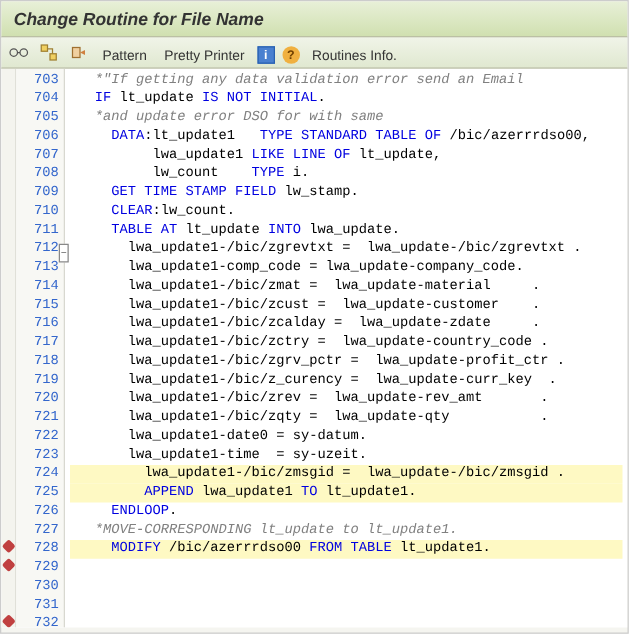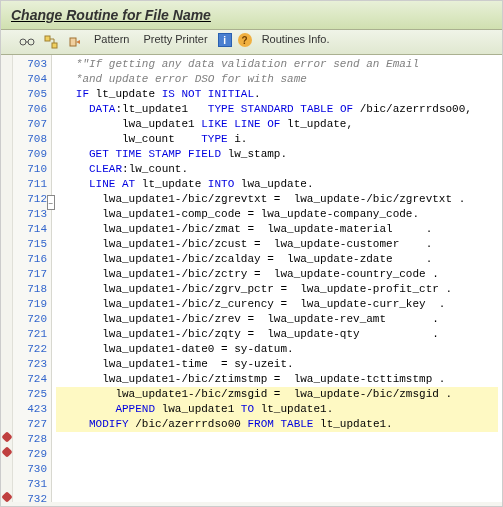--- a/index.html
+++ b/index.html
@@ -9,34 +9,33 @@
     background: #f5f5f0;
     width: 503px;
     height: 507px;
     overflow: hidden;
     border: 1px solid #ccc;
   }
   .header {
     background: linear-gradient(#e8f0d8, #d0e0b0);
     padding: 6px 10px;
     border-bottom: 1px solid #aab090;
-    text-decoration: underline;
   }
   .title {
     font-weight: bold;
     font-style: italic;
     font-size: 14px;
     color: #333;
   }
   .toolbar {
     background: linear-gradient(#f0f4e8, #e0e8d0);
-    padding: 3px 17px;
+    padding: 3px 5px;
     border-bottom: 1px solid #aab090;
     display: flex;
-    align-items: flex-start;
+    align-items: flex-end;
     gap: 6px;
     font-size: 11px;
   }
   .tb-icon {
     width: 18px;
     height: 18px;
     display: inline-flex;
     align-items: center;
     justify-content: center;
     cursor: pointer;
@@ -225,48 +224,49 @@
       <div>716</div>
       <div>717</div>
       <div>718</div>
       <div>719</div>
       <div>720</div>
       <div>721</div>
       <div>722</div>
       <div>723</div>
       <div>724</div>
       <div>725</div>
-      <div>423</div>
+      <div>726</div>
       <div>727</div>
       <div>728</div>
       <div>729</div>
       <div>730</div>
       <div>731</div>
       <div>732</div>
     </div>
   <div class="code" id="code">
       <div class="line">   <span class="cm">*"If getting any data validation error send an Email</span></div>
+      <div class="line">   <span class="kw">IF</span> lt_update <span class="kw">IS NOT INITIAL</span><span class="op">.</span></div>
       <div class="line">   <span class="cm">*and update error DSO for with same</span></div>
-      <div class="line">   <span class="kw">IF</span> lt_update <span class="kw">IS NOT INITIAL</span><span class="op">.</span></div>
       <div class="line">     <span class="kw">DATA</span><span class="op">:</span>lt_update1   <span class="kw">TYPE STANDARD TABLE OF</span> /bic/azerrrdso00,</div>
       <div class="line">          lwa_update1 <span class="kw">LIKE LINE OF</span> lt_update,</div>
       <div class="line">          lw_count    <span class="kw">TYPE</span> i.</div>
       <div class="line">     <span class="kw">GET TIME STAMP FIELD</span> lw_stamp.</div>
       <div class="line">     <span class="kw">CLEAR</span><span class="op">:</span>lw_count.</div>
-      <div class="line">     <span class="kw">LINE AT</span> lt_update <span class="kw">INTO</span> lwa_update.</div>
+      <div class="line">     <span class="kw">TABLE AT</span> lt_update <span class="kw">INTO</span> lwa_update.</div>
       <div class="line">       lwa_update1-/bic/zgrevtxt =  lwa_update-/bic/zgrevtxt .</div>
       <div class="line">       lwa_update1-comp_code = lwa_update-company_code.</div>
       <div class="line">       lwa_update1-/bic/zmat =  lwa_update-material     .</div>
       <div class="line">       lwa_update1-/bic/zcust =  lwa_update-customer    .</div>
       <div class="line">       lwa_update1-/bic/zcalday =  lwa_update-zdate     .</div>
       <div class="line">       lwa_update1-/bic/zctry =  lwa_update-country_code .</div>
       <div class="line">       lwa_update1-/bic/zgrv_pctr =  lwa_update-profit_ctr .</div>
       <div class="line">       lwa_update1-/bic/z_curency =  lwa_update-curr_key  .</div>
       <div class="line">       lwa_update1-/bic/zrev =  lwa_update-rev_amt       .</div>
       <div class="line">       lwa_update1-/bic/zqty =  lwa_update-qty           .</div>
       <div class="line">       lwa_update1-date0 = sy-datum.</div>
       <div class="line">       lwa_update1-time  = sy-uzeit.</div>
-      <div class="line">       lwa_update1-/bic/ztimstmp =  lwa_update-tcttimstmp .</div>
       <div class="line breakrow">         lwa_update1-/bic/zmsgid =  lwa_update-/bic/zmsgid .</div>
       <div class="line breakrow">         <span class="kw">APPEND</span> lwa_update1 <span class="kw">TO</span> lt_update1.</div>
+      <div class="line">     <span class="kw">ENDLOOP</span><span class="op">.</span></div>
+      <div class="line">   <span class="cm">*MOVE-CORRESPONDING lt_update to lt_update1.</span></div>
       <div class="line breakrow">     <span class="kw">MODIFY</span> /bic/azerrrdso00 <span class="kw">FROM TABLE</span> lt_update1.</div>
     </div>
 </div>
 
 </body></html>

